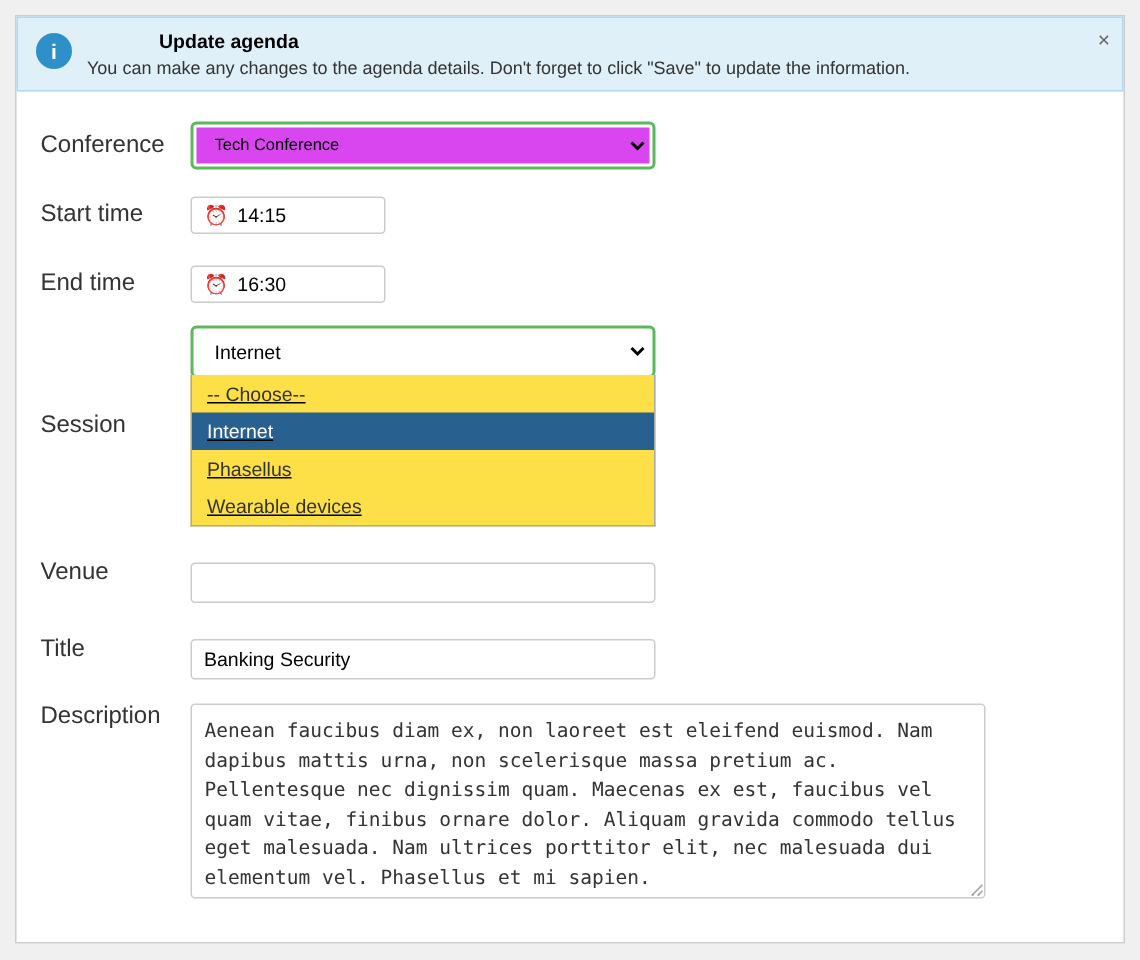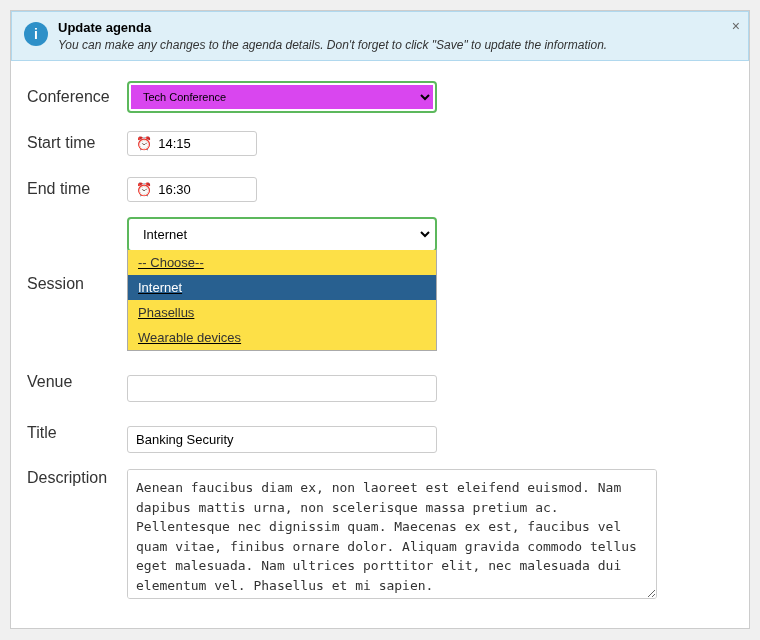--- a/index.html
+++ b/index.html
@@ -39,25 +39,25 @@
       font-weight: bold;
       font-size: 14px;
       flex-shrink: 0;
       margin-top: 2px;
     }
     .info-banner .banner-text strong {
       font-size: 13px;
       font-weight: bold;
       display: block;
       margin-bottom: 2px;
+      margin-left: 48px;
     }
     .info-banner .banner-text span {
       font-size: 12px;
       color: #333;
-      font-style: italic;
     }
     .info-banner .close-btn {
       position: absolute;
       right: 8px;
       top: 6px;
       cursor: pointer;
       color: #666;
       font-size: 14px;
       background: none;
       border: none;

